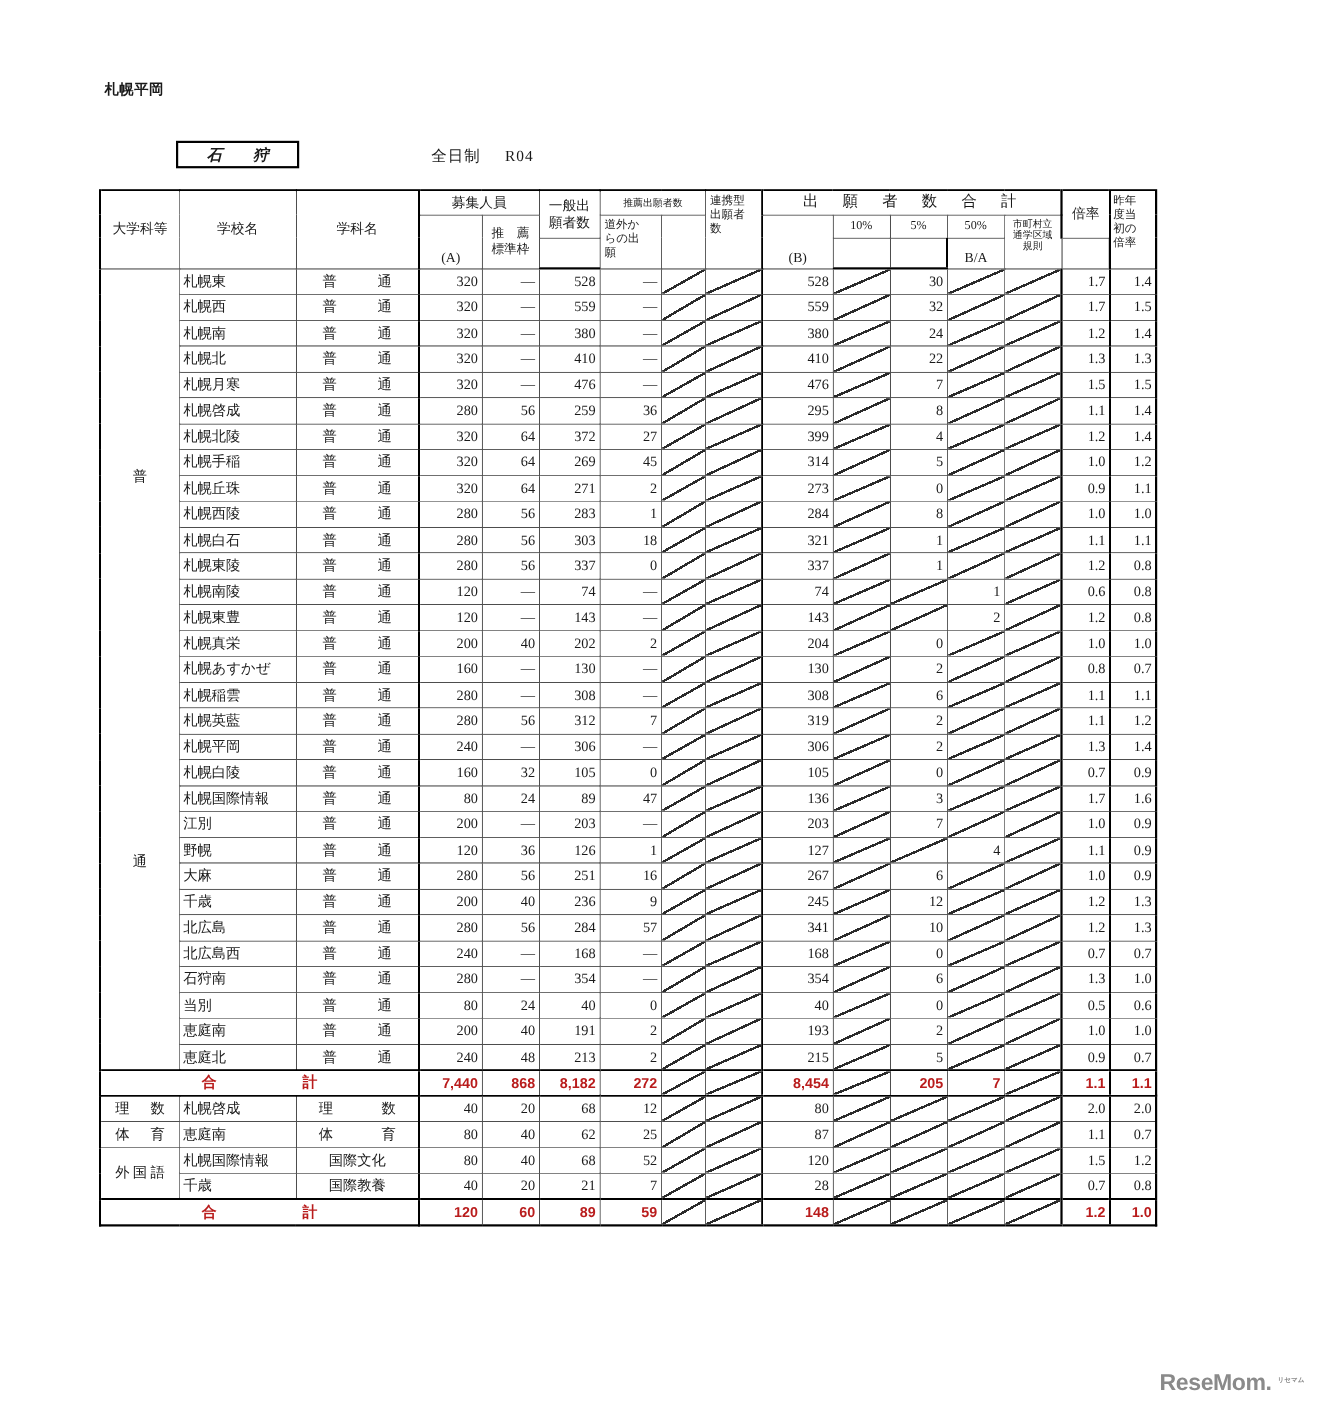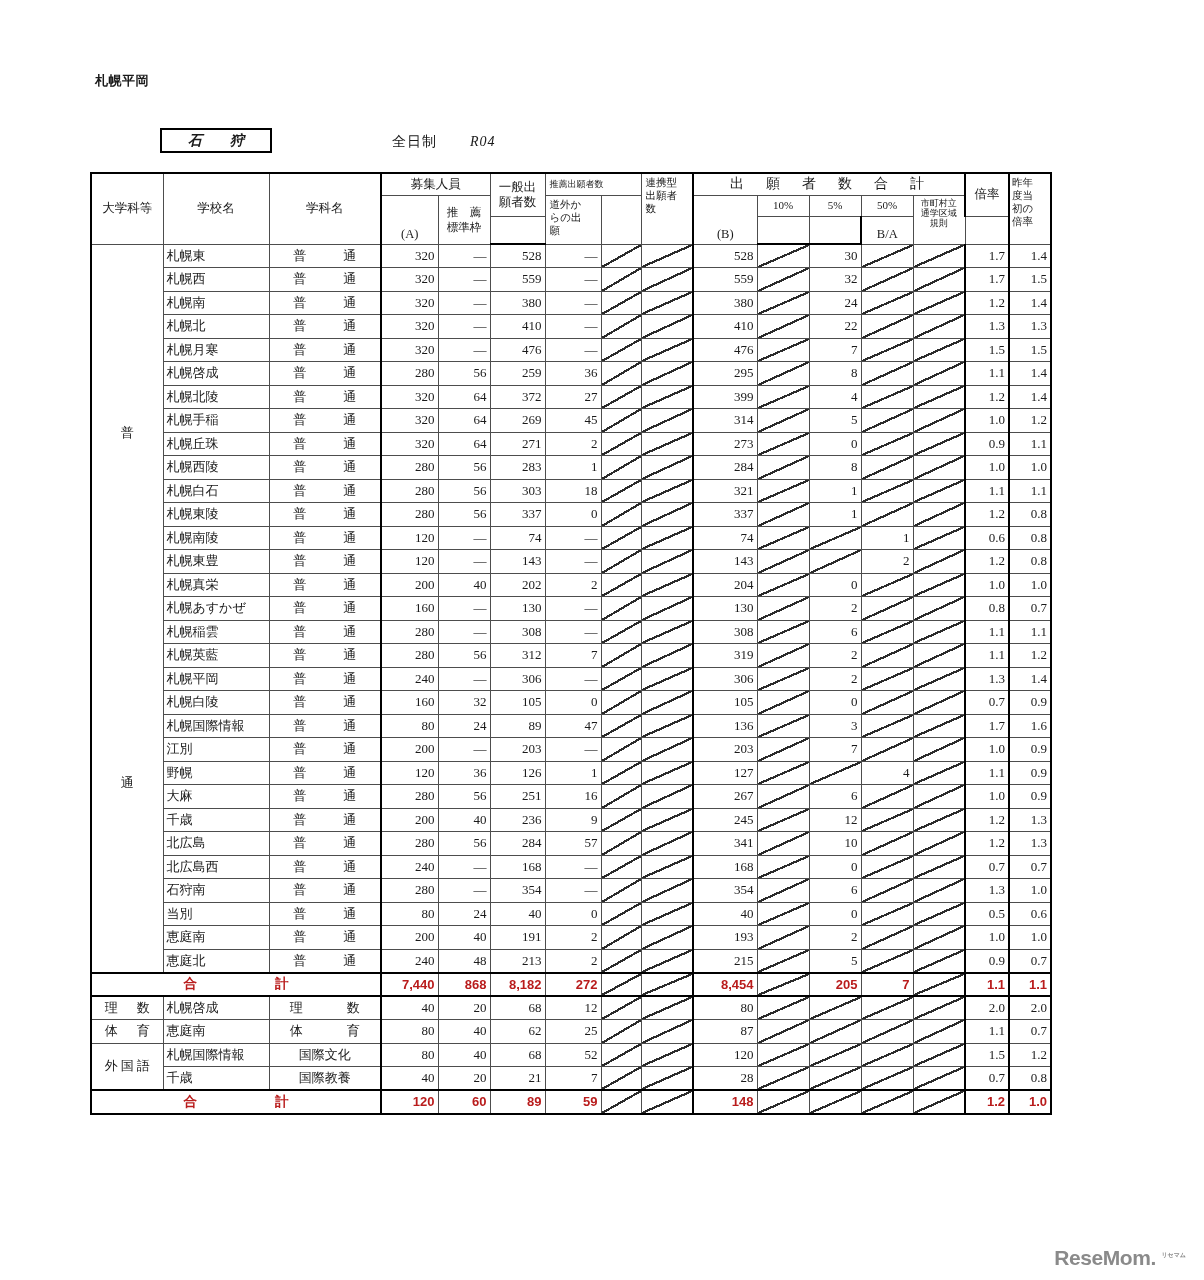--- a/index.html
+++ b/index.html
@@ -26,21 +26,21 @@
     display: flex; align-items: center; justify-content: center;
     font-family: "Liberation Sans", sans-serif;
     font-weight: bold; font-size: 14px; letter-spacing: 7px;
     text-indent: 7px;
     font-style: italic;
   }
   .meta-line {
     position: absolute; left: 392px; top: 133px;
     font-size: 14px; letter-spacing: 1px;
   }
-  .meta-line .m2 { margin-left: 33px; font-style: italic; }
+  .meta-line .m2 { margin-left: 22px; }
 
   
   table.sheet {
     position: absolute; left: 90px; top: 172px;
     border-collapse: collapse;
     table-layout: fixed;
     font-size: 12.5px;
   }
   table.sheet td, table.sheet th {
     border: 1px solid #4d4d4d;
@@ -146,21 +146,21 @@
     <thead>
       <tr>
         <td rowspan="3" class="hdr thick-l">大学科等</td>
         <td rowspan="3" class="hdr">学校名</td>
         <td rowspan="3" class="hdr thick-r">学科名</td>
         <td colspan="2" class="hdr" style="height:22px">募集人員</td>
         <td rowspan="2" class="hdr">
           <div>一般出</div>
           <div>願者数</div>
         </td>
-        <td colspan="2" class="hdr sm" style="height:22px;text-align:left;padding-left:4px">推薦出願者数</td>
+        <td colspan="2" class="hdr sm" style="height:22px;text-align:center;padding-left:4px">推薦出願者数</td>
         <td rowspan="3" class="hdr" style="padding:2px 2px 0 4px;vertical-align:top;text-align:left;font-size:10.5px;line-height:1.25">連携型<br>出願者<br>数</td>
         <td colspan="5" class="hdr big thick-l" style="height:22px">出　願　者　数　合　計</td>
         <td rowspan="2" class="hdr thick-l">倍率</td>
         <td rowspan="3" class="hdr thick-l thick-r" style="padding:2px 2px 0;vertical-align:top;font-size:10.5px;line-height:1.25;text-align:left">昨年<br>度当<br>初の<br>倍率</td>
       </tr>
       <tr>
         <td rowspan="2" class="hdr" style="vertical-align:bottom;padding-bottom:2px">(A)</td>
         <td rowspan="2" class="hdr" style="line-height:1.25;font-size:11.5px">
           <div>推　薦</div>
           <div>標準枠</div>

